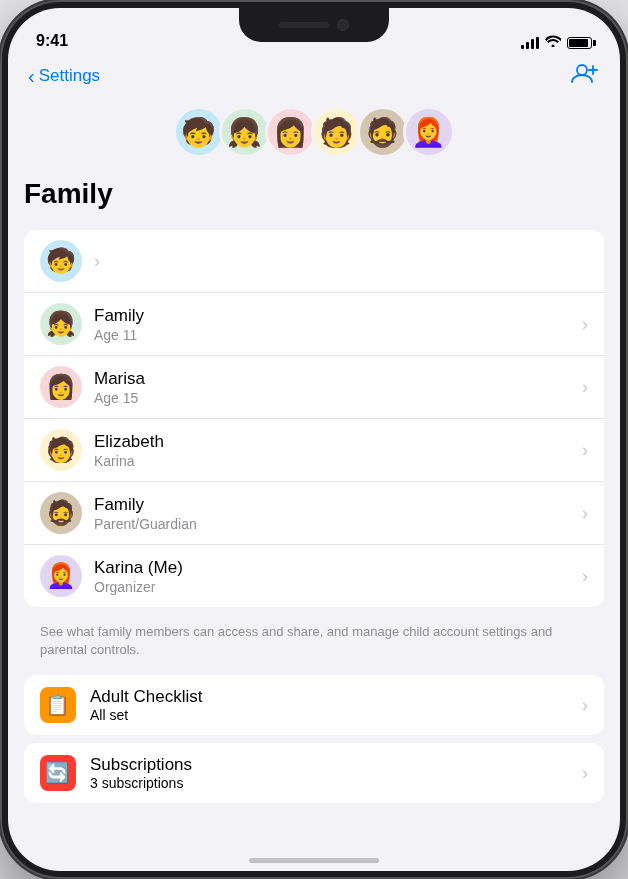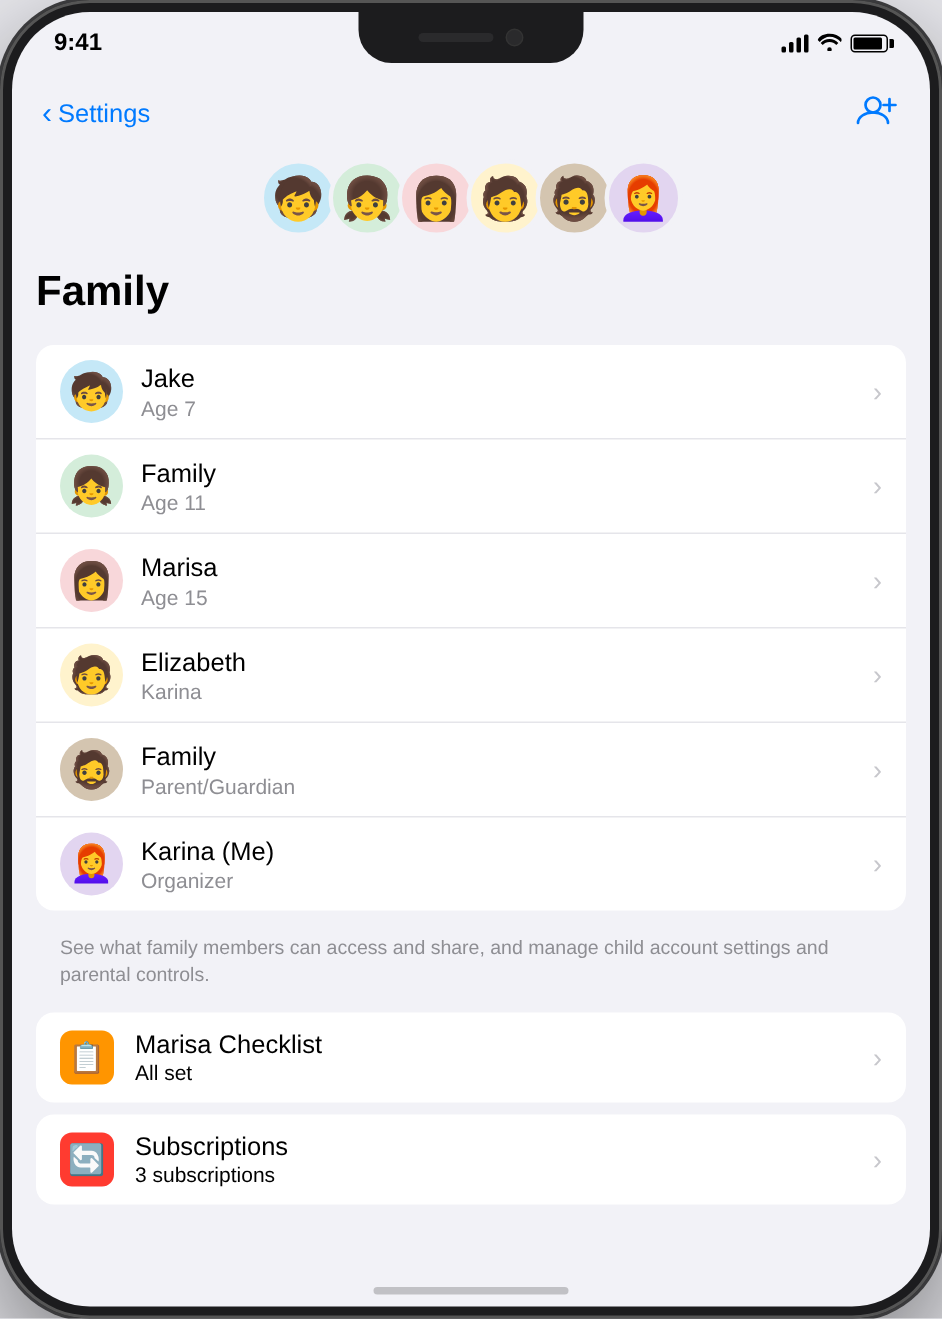--- a/index.html
+++ b/index.html
@@ -85,21 +85,21 @@
       width: 50px;
       height: 6px;
       background: #2a2a2c;
       border-radius: 3px;
     }
 
     
     .status-bar {
       height: 50px;
       display: flex;
-      align-items: center;
+      align-items: flex-end;
       padding: 0 28px 8px;
       justify-content: space-between;
     }
 
     .status-time {
       font-size: 16px;
       font-weight: 600;
       color: #000;
     }
 
@@ -406,24 +406,20 @@
           <div class="avatar-bubble av-yellow">🧑</div>
           <div class="avatar-bubble av-brown">🧔</div>
           <div class="avatar-bubble av-purple">👩‍🦰</div>
         </div>
 
       <div class="page-title">Family</div>
 
       <div class="list-card" id="members-list">
       <div class="list-item">
     <div class="item-avatar av-blue">🧒</div>
-    <div class="item-text">
-      <div class="item-name">Jake</div>
-      <div class="item-role">Age 7</div>
-    </div>
     <span class="item-chevron">›</span>
   </div>
           <div class="list-item">
     <div class="item-avatar av-green">👧</div>
     <div class="item-text">
       <div class="item-name">Family</div>
       <div class="item-role">Age 11</div>
     </div>
     <span class="item-chevron">›</span>
   </div>
@@ -461,21 +457,21 @@
   </div>
         </div>
 
       <p class="footer-note">See what family members can access and share, and manage child account settings and parental controls.</p>
 
       <div id="feature-cards">
       <div class="feature-card">
     <div class="feature-item">
       <div class="feature-icon-wrap orange">📋</div>
       <div class="feature-text">
-        <div class="feature-name">Marisa Checklist</div>
+        <div class="feature-name">Adult Checklist</div>
         <div class="feature-sub">All set</div>
       </div>
       <span class="item-chevron">›</span>
     </div>
   </div>
           <div class="feature-card">
     <div class="feature-item">
       <div class="feature-icon-wrap red">🔄</div>
       <div class="feature-text">
         <div class="feature-name">Subscriptions</div>

